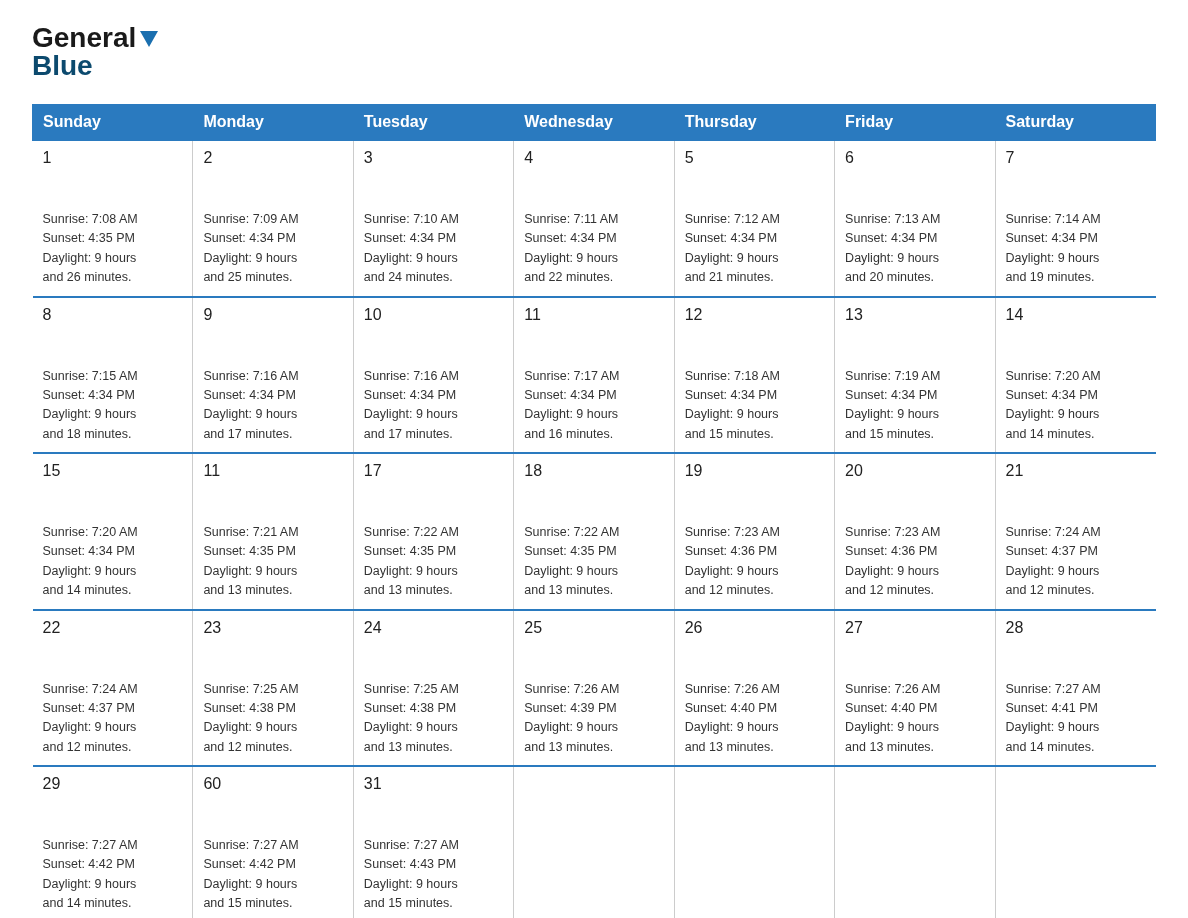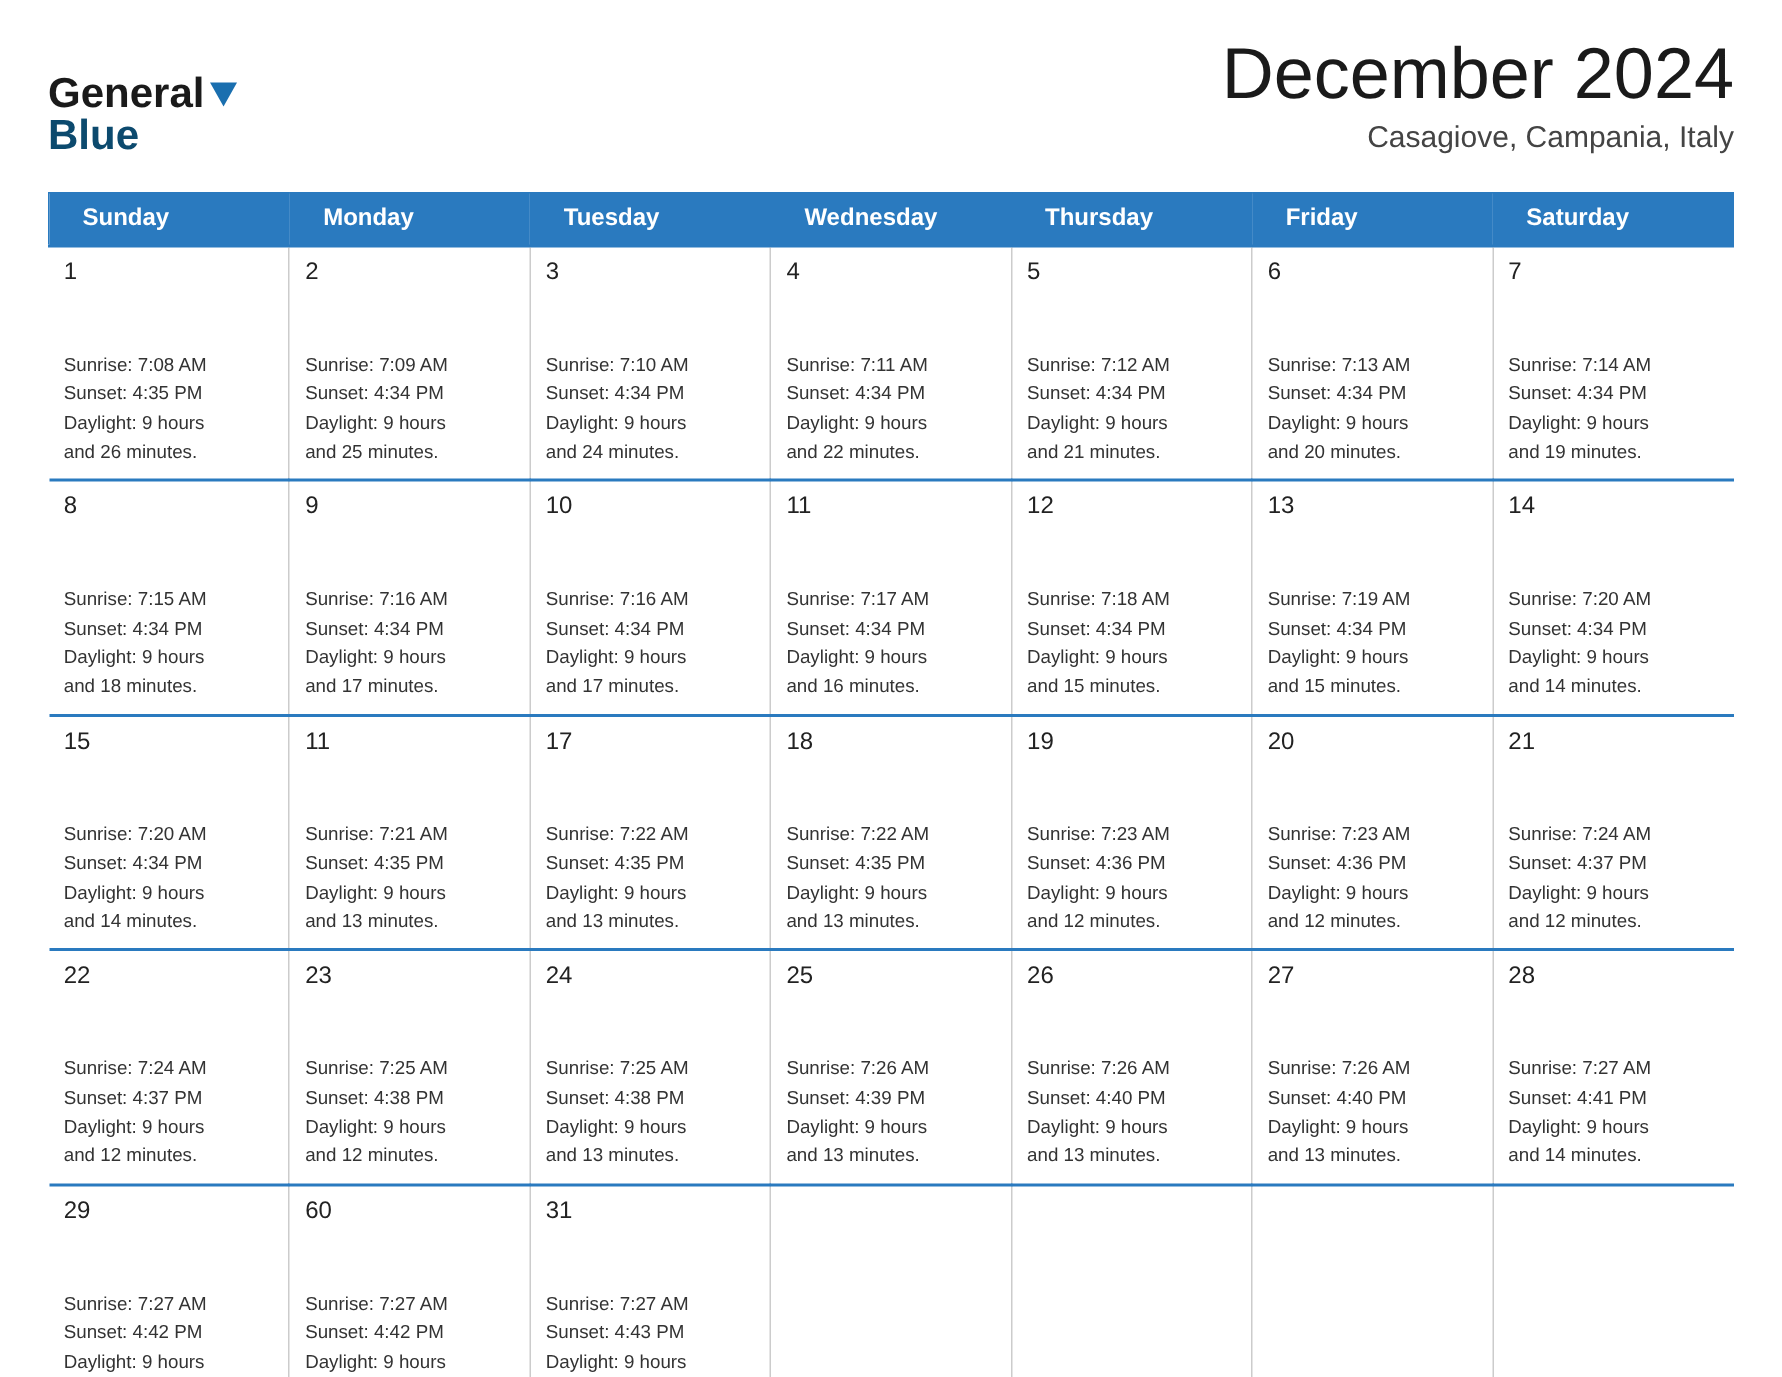--- a/index.html
+++ b/index.html
@@ -6,21 +6,21 @@
     body {
       background: #fff;
       font-family: Arial, sans-serif;
       padding: 24px 32px;
       width: 1188px;
       min-height: 918px;
     }
     .header {
       display: flex;
       justify-content: space-between;
-      align-items: flex-end;
+      align-items: center;
       margin-bottom: 24px;
     }
     .logo {
       display: flex;
       flex-direction: column;
       align-items: flex-start;
     }
     .logo-general {
       font-size: 28px;
       font-weight: bold;
@@ -62,21 +62,21 @@
     table {
       width: 100%;
       border-collapse: collapse;
       table-layout: fixed;
     }
     thead th {
       background-color: #2a7abf;
       color: #fff;
       font-size: 16px;
       font-weight: 600;
-      padding: 8px 22px;
+      padding: 8px 10px;
       text-align: left;
       border: 1px solid #2a7abf;
     }
     tbody tr {
       border-top: 2px solid #2a7abf;
     }
     tbody td {
       vertical-align: top;
       padding: 8px 10px;
       font-size: 13px;
@@ -105,24 +105,20 @@
 <body>
 
 <div class="header">
   <div class="logo">
     <div>
       <span class="logo-general">General</span><span class="logo-triangle"></span>
     </div>
     <div>
       <span class="logo-blue">Blue</span>
     </div>
-  </div>
-  <div class="title-section">
-    <div class="month-title">December 2024</div>
-    <div class="location">Casagiove, Campania, Italy</div>
   </div>
 </div>
 
 <table>
   <thead>
     <tr>
       <th>Sunday</th>
       <th>Monday</th>
       <th>Tuesday</th>
       <th>Wednesday</th>

